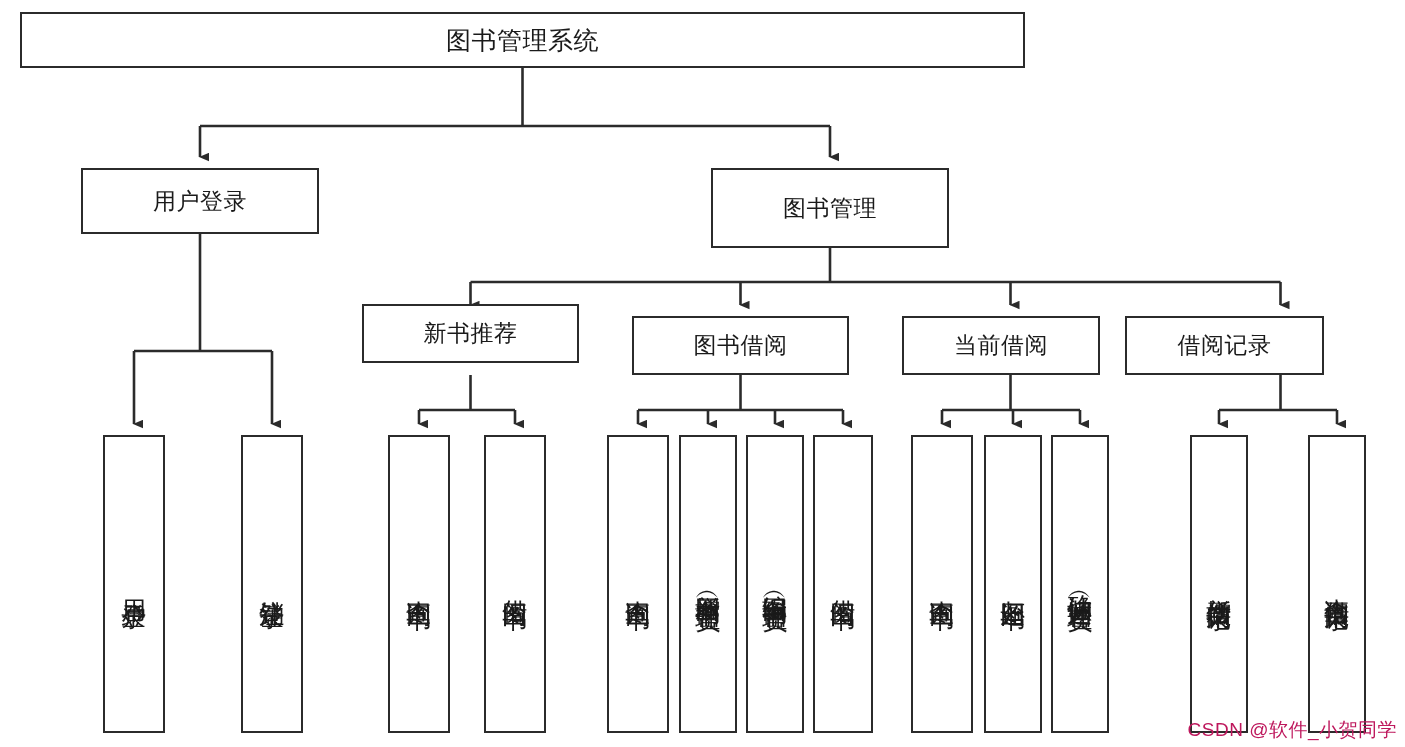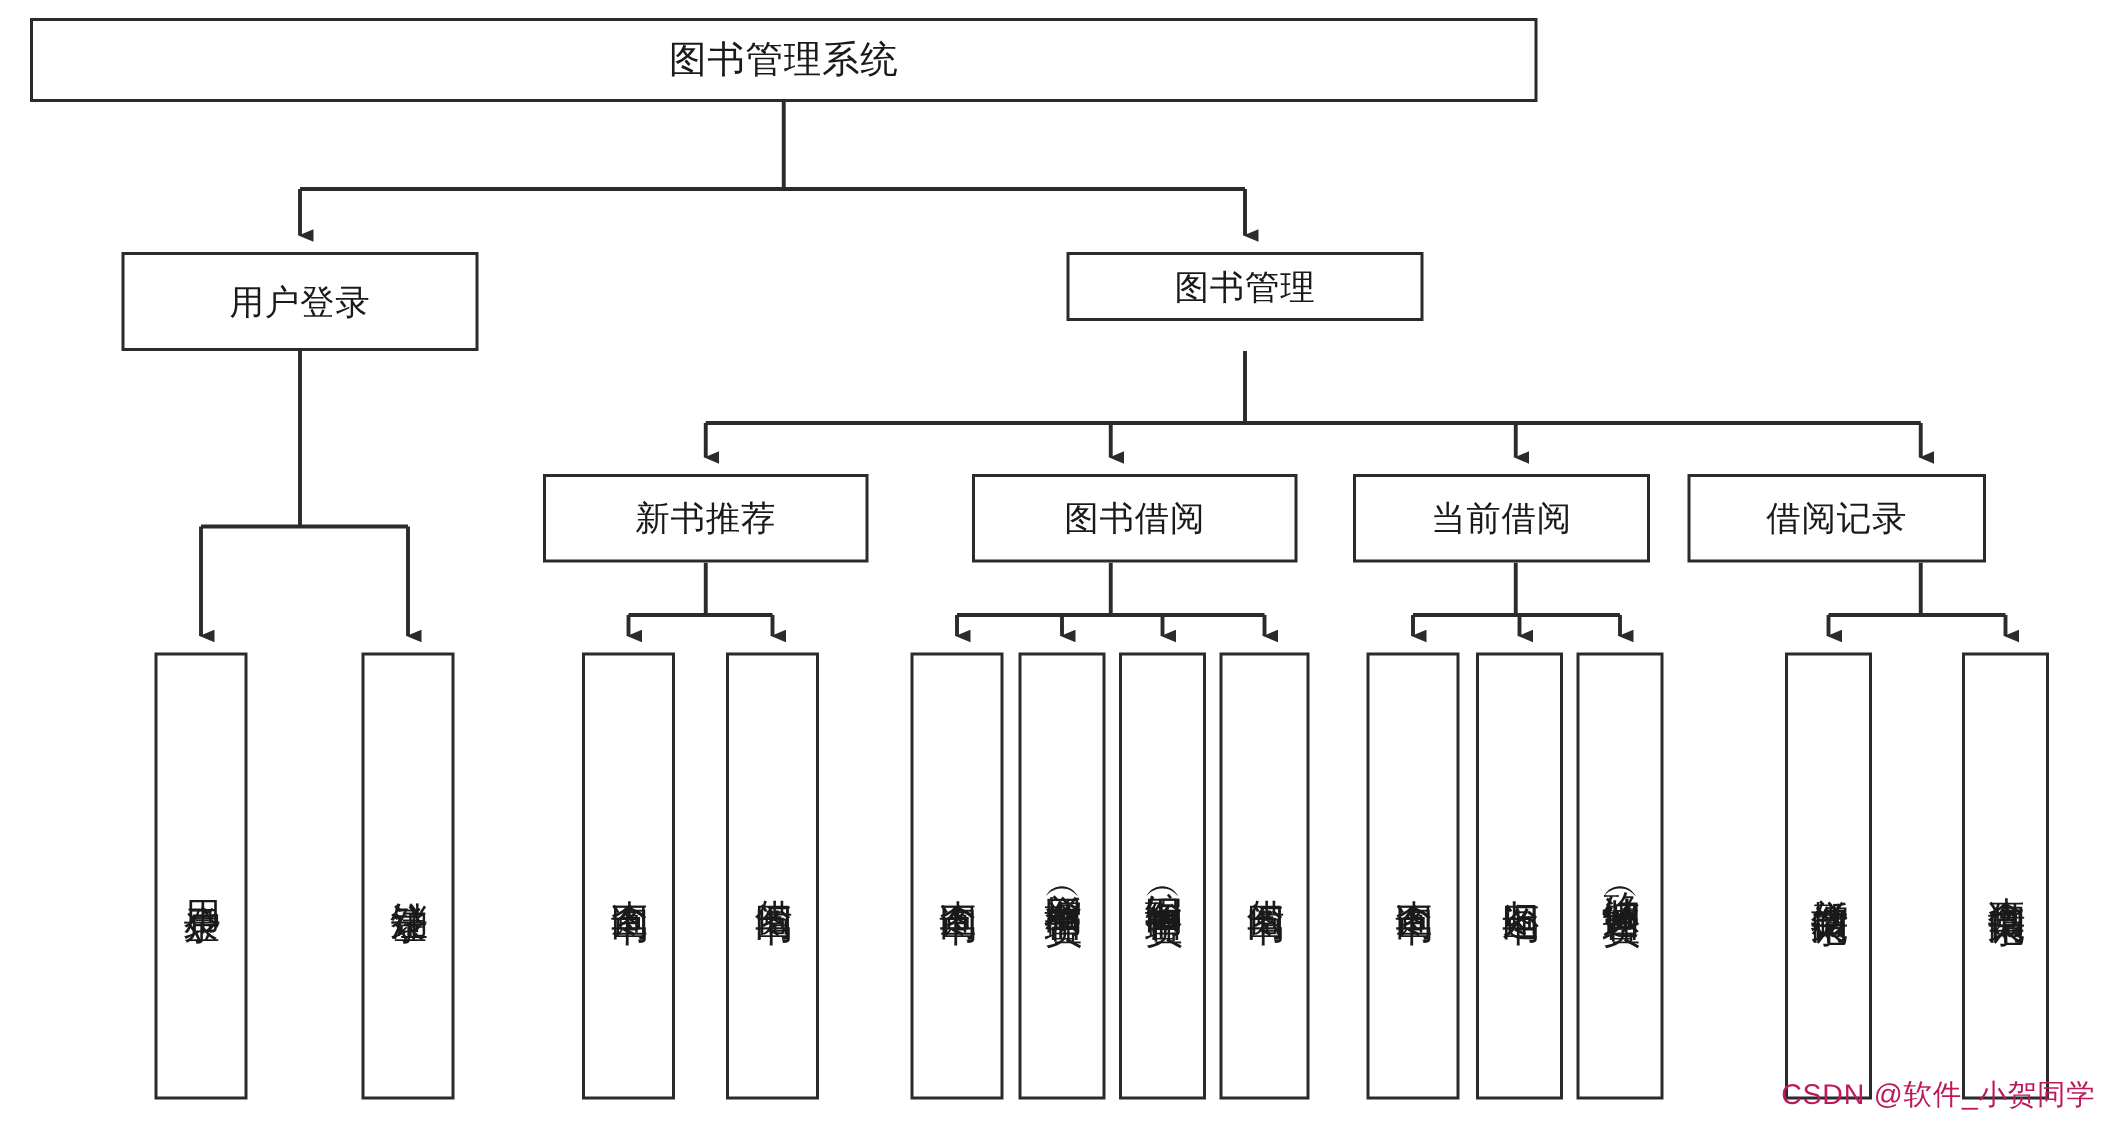--- a/index.html
+++ b/index.html
@@ -115,27 +115,27 @@
       </g>
   </svg>
 
   <div id="nodes">
       <div class="node node-root" style="left: 20px; top: 12px; width: 1005px; height: 56px;">
         <div class="label">图书管理系统</div>
       </div>
       <div class="node node-l2" style="left: 81px; top: 168px; width: 238px; height: 66px;">
         <div class="label">用户登录</div>
       </div>
-      <div class="node node-l2" style="left: 711px; top: 168px; width: 238px; height: 46px;">
+      <div class="node node-l2" style="left: 711px; top: 168px; width: 238px; height: 80px;">
         <div class="label">图书管理</div>
       </div>
-      <div class="node node-l3" style="left: 362px; top: 316px; width: 217px; height: 59px;">
+      <div class="node node-l3" style="left: 362px; top: 304px; width: 217px; height: 59px;">
         <div class="label">新书推荐</div>
       </div>
-      <div class="node node-l3" style="left: 648px; top: 316px; width: 217px; height: 59px;">
+      <div class="node node-l3" style="left: 632px; top: 316px; width: 217px; height: 59px;">
         <div class="label">图书借阅</div>
       </div>
       <div class="node node-l3" style="left: 902px; top: 316px; width: 198px; height: 59px;">
         <div class="label">当前借阅</div>
       </div>
       <div class="node node-l3" style="left: 1125px; top: 316px; width: 199px; height: 59px;">
         <div class="label">借阅记录</div>
       </div>
       <div class="node node-leaf" style="left: 103px; top: 435px; width: 62px; height: 298px;">
         <div class="label">用户登录</div>

